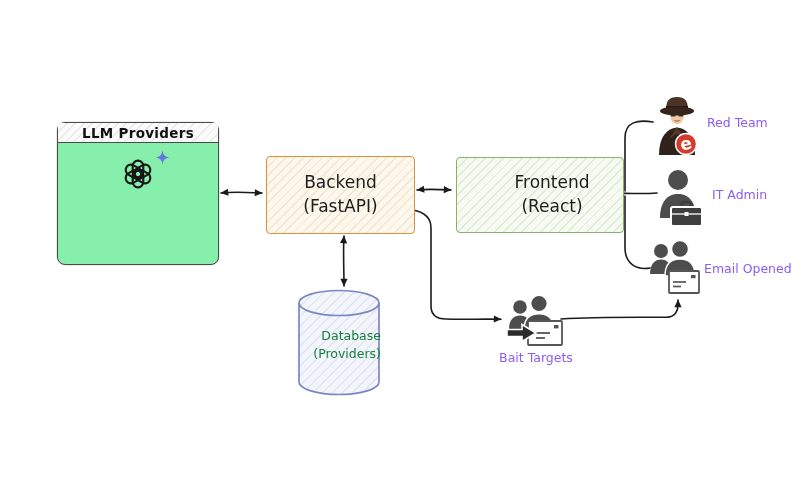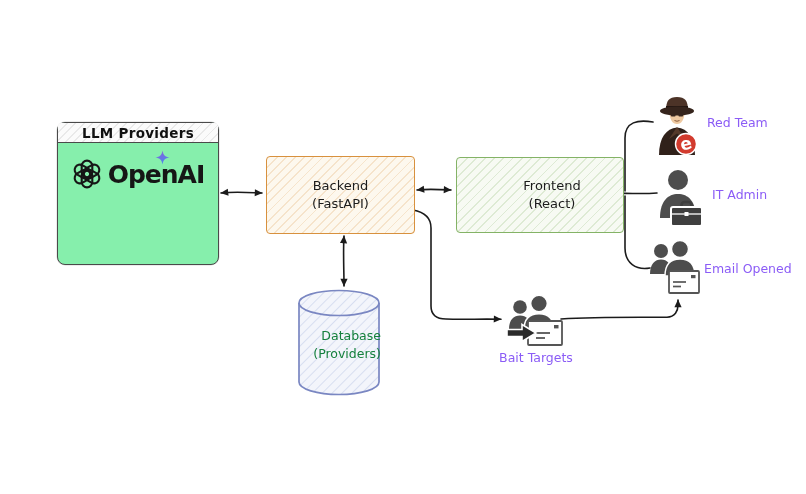--- a/index.html
+++ b/index.html
@@ -27,21 +27,21 @@
     background:linear-gradient(90deg,#4e86ec 0%,#5b7de4 38%,#9166c9 62%,#a8466e 100%);
     -webkit-background-clip:text;background-clip:text;color:transparent;
   }
   .gemini-star{position:absolute;left:calc(50% + 16px);top:-9px;}
   .openai-row{margin-top:13px;display:flex;align-items:center;justify-content:center;gap:6px;}
   .openai-text{font-size:25px;font-weight:bold;letter-spacing:-1px;color:#161616;}
 
   
   .node{
     position:absolute;border-radius:4px;display:flex;flex-direction:column;
-    align-items:center;justify-content:center;font-size:13px;line-height:1.4;
+    align-items:center;justify-content:center;font-size:17px;line-height:1.4;
     text-align:center;color:#1c1c1c;
   }
   .node-backend{
     left:266px;top:156px;width:147px;height:76px;border:1.8px solid #d8913e;
     background:repeating-linear-gradient(135deg,rgba(216,145,62,.20) 0 1.3px,transparent 1.3px 6.5px),#fdf8ee;
   }
   .node-frontend{
     left:456px;top:157px;width:142px;height:74px;border:1.6px solid #84b366;
     background:repeating-linear-gradient(135deg,rgba(132,179,102,.22) 0 1.3px,transparent 1.3px 6.5px),#f7faf3;
     padding-left:24px;
@@ -98,21 +98,20 @@
       <svg width="30" height="30" viewBox="0 0 30 30">
         <g fill="none" stroke="#161616" stroke-width="2.1">
           <rect x="9.7" y="1.6" width="10.6" height="16.6" rx="5.3" transform="rotate(0 15 15)"></rect>
           <rect x="9.7" y="1.6" width="10.6" height="16.6" rx="5.3" transform="rotate(60 15 15)"></rect>
           <rect x="9.7" y="1.6" width="10.6" height="16.6" rx="5.3" transform="rotate(120 15 15)"></rect>
           <rect x="9.7" y="1.6" width="10.6" height="16.6" rx="5.3" transform="rotate(180 15 15)"></rect>
           <rect x="9.7" y="1.6" width="10.6" height="16.6" rx="5.3" transform="rotate(240 15 15)"></rect>
           <rect x="9.7" y="1.6" width="10.6" height="16.6" rx="5.3" transform="rotate(300 15 15)"></rect>
         </g>
       </svg>
-      <span class="openai-text">OpenAI</span>
     </div>
   </div>
 
   <div class="node node-backend">
     <span>Backend</span>
     <span>(FastAPI)</span>
   </div>
 
   <div class="node node-frontend">
     <span>Frontend</span>

